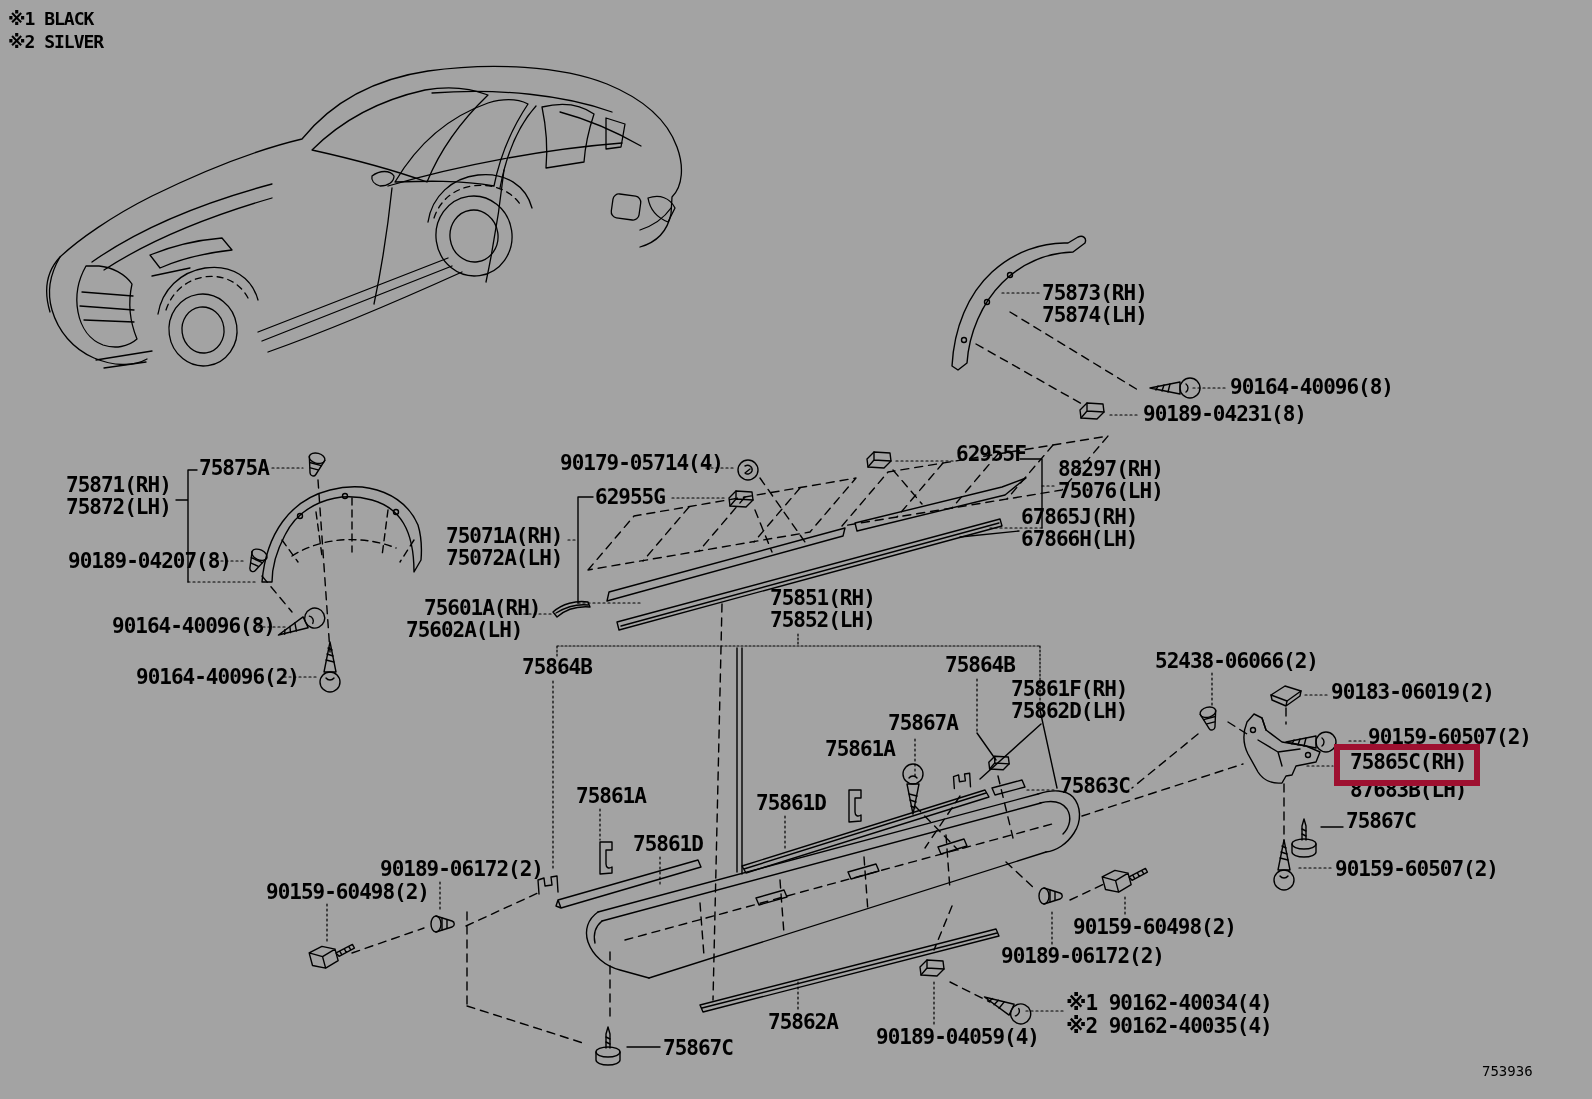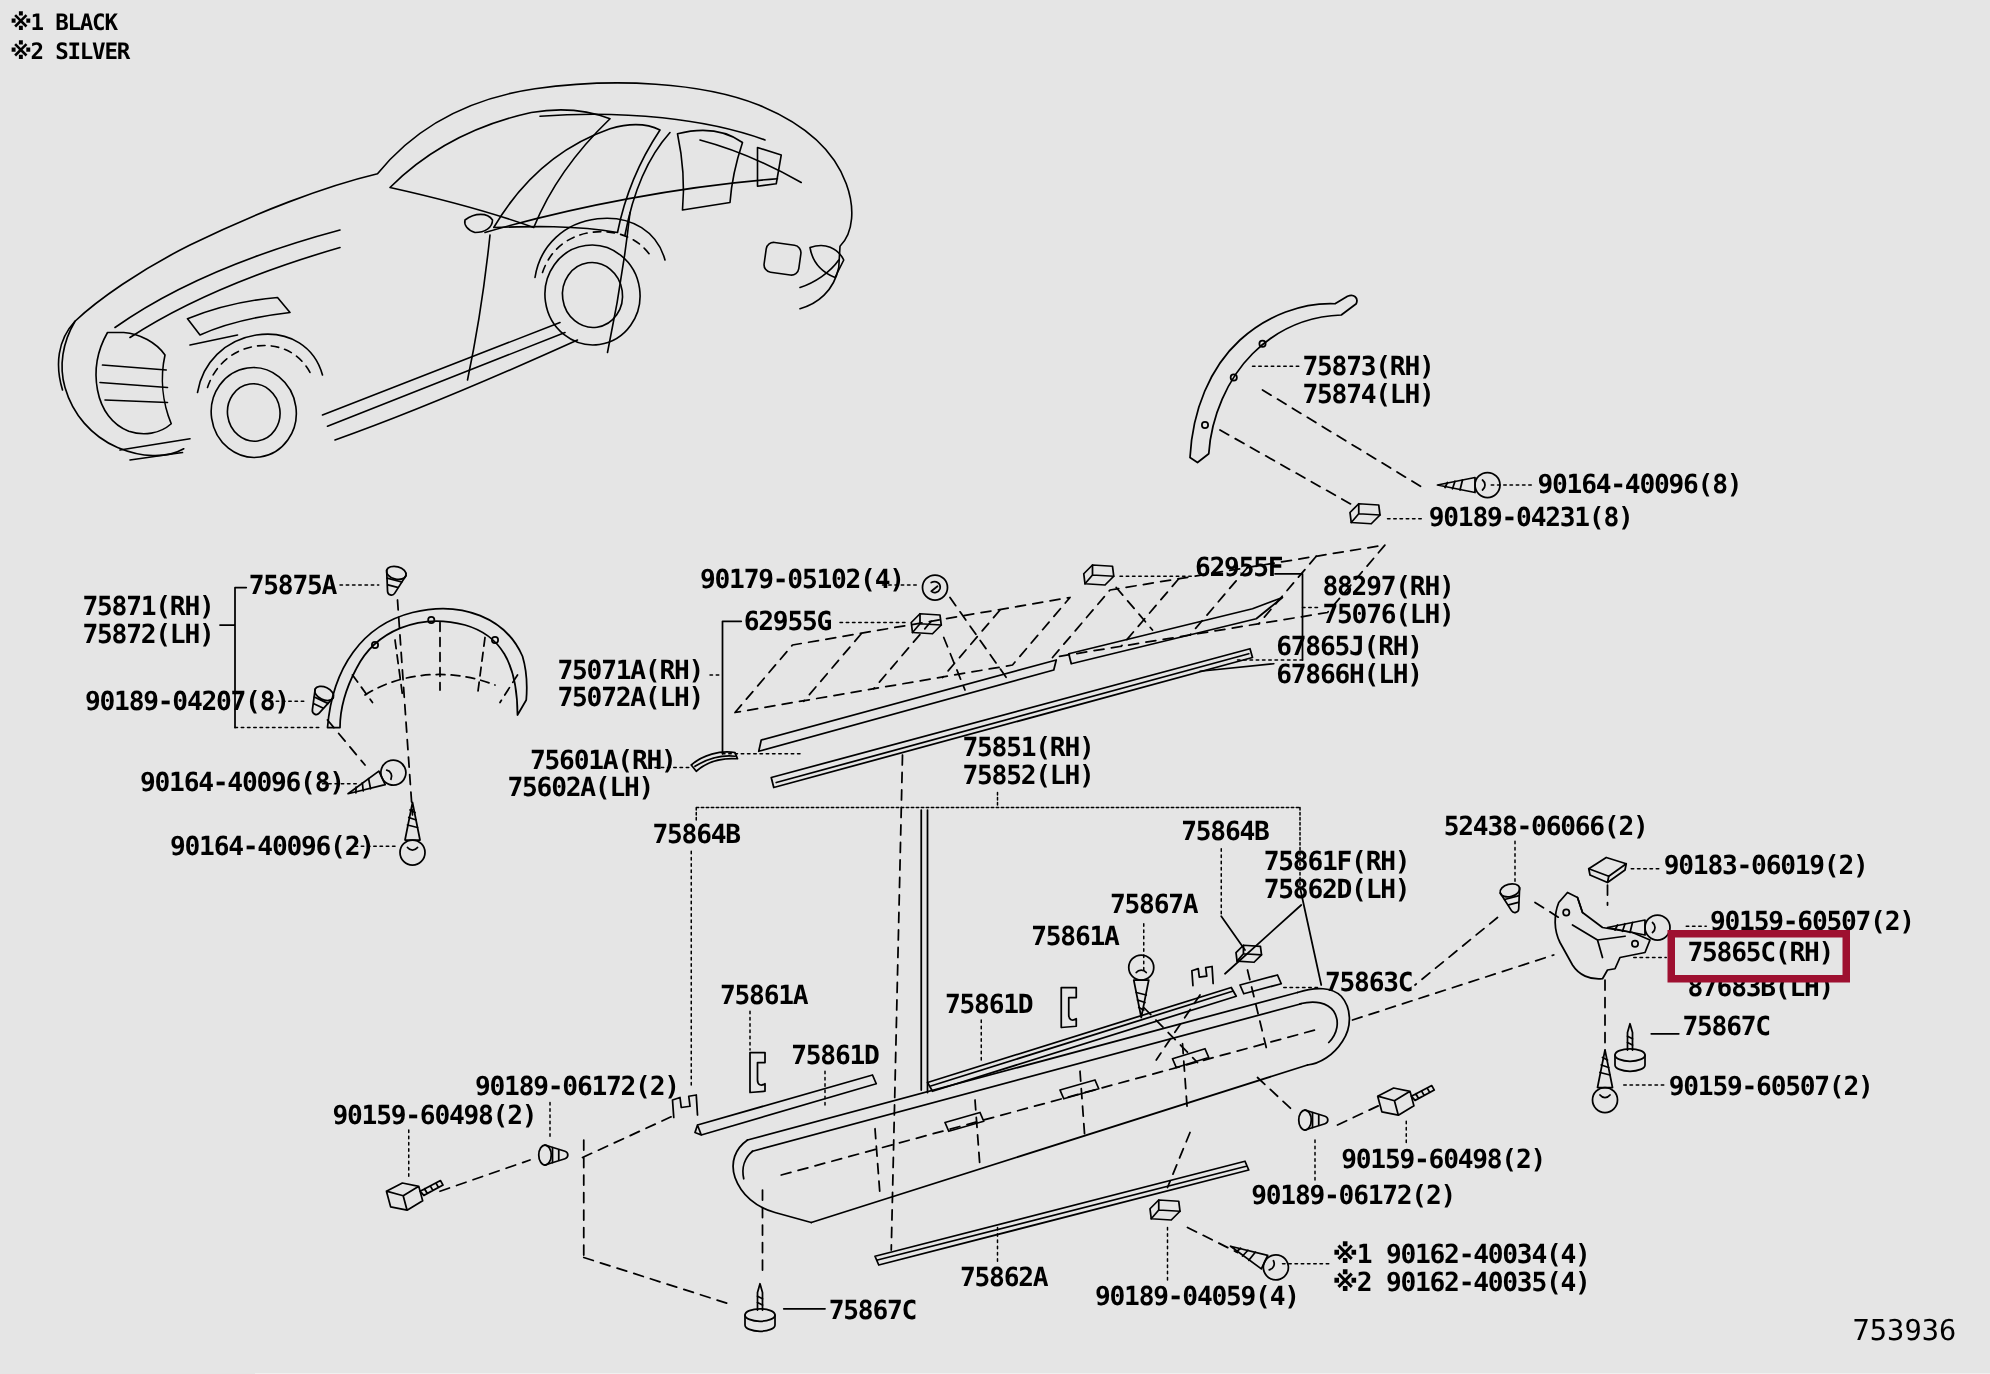--- a/index.html
+++ b/index.html
@@ -1,22 +1,22 @@
 <!DOCTYPE html>
 <html><head>
 <meta charset="utf-8">
 <style>
   html,body{margin:0;padding:0;background:#fff;}
-  #page{position:relative;width:1592px;height:1099px;background:#e5e5e5;overflow:hidden;
+  #page{position:relative;width:1592px;height:1099px;background:#a3a3a3;overflow:hidden;
         font-family:"DejaVu Sans Mono","DejaVu Sans",monospace;}
   #art{position:absolute;left:0;top:0;z-index:1;}
   .lbl{position:absolute;z-index:2;color:#000;font-weight:bold;font-size:21px;line-height:21px;
        letter-spacing:-1px;white-space:nowrap;}
   .legend{font-size:18px;}
-  .footer-code{position:absolute;z-index:2;color:#000;font-size:23px;letter-spacing:0;}
+  .footer-code{position:absolute;z-index:2;color:#000;font-size:14px;letter-spacing:0;margin-top:11px;}
   #hlbox{position:absolute;z-index:3;left:1334px;top:744px;width:146px;height:42px;
          border:6px solid #9e1030;box-sizing:border-box;background:transparent;}
   .hl-label{z-index:4;}
   svg *{vector-effect:non-scaling-stroke;}
 </style>
 </head>
 <body>
 
 <div id="page">
 
@@ -274,21 +274,21 @@
 <div class="lbl" style="left:1230px;top:377px">90164-40096(8)</div>
 <div class="lbl" style="left:1143px;top:404px">90189-04231(8)</div>
 
 <div class="lbl" style="left:199px;top:458px">75875A</div>
 <div class="lbl" style="left:66px;top:475px">75871(RH)</div>
 <div class="lbl" style="left:66px;top:497px">75872(LH)</div>
 <div class="lbl" style="left:68px;top:551px">90189-04207(8)</div>
 <div class="lbl" style="left:112px;top:616px">90164-40096(8)</div>
 <div class="lbl" style="left:136px;top:667px">90164-40096(2)</div>
 
-<div class="lbl" style="left:560px;top:453px">90179-05102(4)</div>
+<div class="lbl" style="left:560px;top:453px">90179-05714(4)</div>
 <div class="lbl" style="left:595px;top:487px">62955G</div>
 <div class="lbl" style="left:956px;top:444px">62955F</div>
 <div class="lbl" style="left:1058px;top:459px">88297(RH)</div>
 <div class="lbl" style="left:1058px;top:481px">75076(LH)</div>
 <div class="lbl" style="left:1021px;top:507px">67865J(RH)</div>
 <div class="lbl" style="left:1021px;top:529px">67866H(LH)</div>
 <div class="lbl" style="left:446px;top:526px">75071A(RH)</div>
 <div class="lbl" style="left:446px;top:548px">75072A(LH)</div>
 <div class="lbl" style="left:424px;top:598px">75601A(RH)</div>
 <div class="lbl" style="left:406px;top:620px">75602A(LH)</div>

